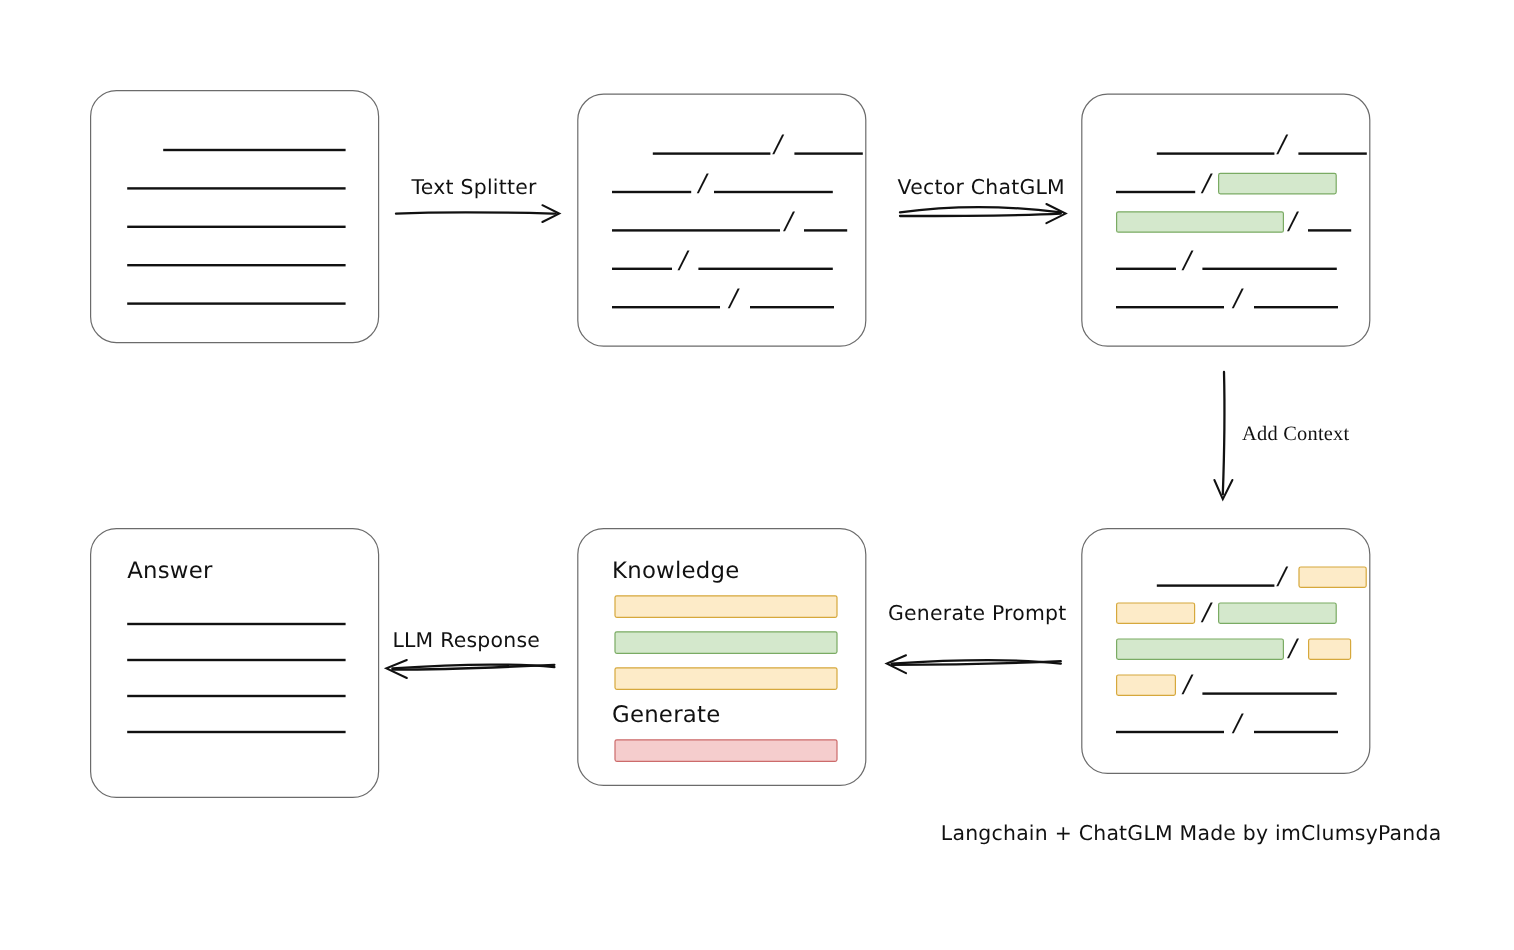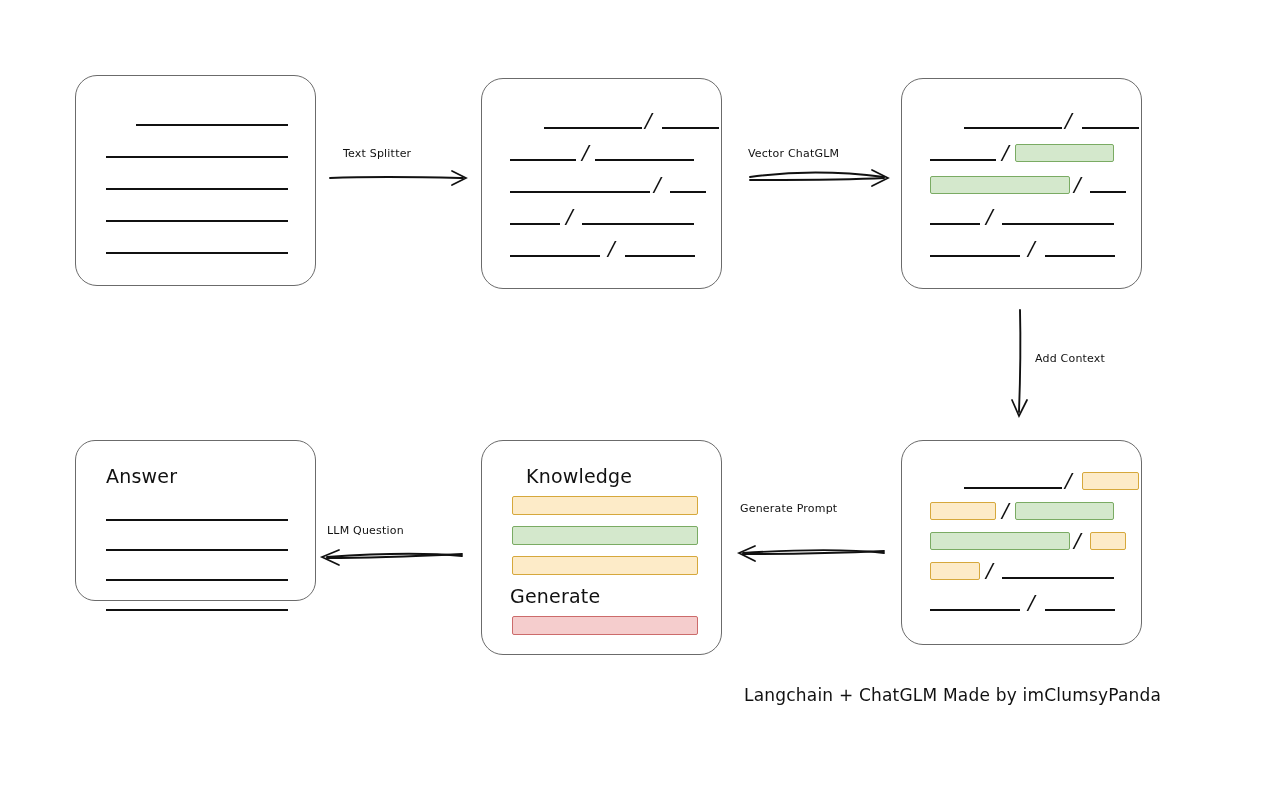--- a/index.html
+++ b/index.html
@@ -49,21 +49,21 @@
   }
   .chip {
     position: absolute;
     box-sizing: border-box;
     border-width: 1.4px;
     border-style: solid;
     border-radius: 2px;
   }
   .arrow-label {
     position: absolute;
-    font-size: 11px;
+    font-size: 17px;
     color: #111111;
     white-space: nowrap;
     letter-spacing: 0.2px;
   }
   .caption {
     position: absolute;
     font-size: 17px;
     color: #111111;
     white-space: nowrap;
     letter-spacing: 0.2px;
@@ -165,39 +165,39 @@
         <div class="slash" style="left: 172px; top: 89px;">/</div>
         <div class="chip" style="left: 188px; top: 91px; width: 36px; height: 18px; background: rgb(253, 235, 200); border-color: rgb(214, 168, 60);"></div>
         <div class="chip" style="left: 28px; top: 121px; width: 50px; height: 18px; background: rgb(253, 235, 200); border-color: rgb(214, 168, 60);"></div>
         <div class="slash" style="left: 84px; top: 119px;">/</div>
         <div class="rule" style="left: 100px; top: 136px; width: 112px;"></div>
         <div class="rule" style="left: 28px; top: 168px; width: 90px;"></div>
         <div class="slash" style="left: 126px; top: 151px;">/</div>
         <div class="rule" style="left: 143px; top: 168px; width: 70px;"></div>
       </div>
       <div class="box" style="left: 481px; top: 440px; width: 241px; height: 215px;">
-        <div class="box-title" style="left: 44px; top: 24px; text-align: right;">Knowledge</div>
+        <div class="box-title" style="left: 28px; top: 24px; text-align: right;">Knowledge</div>
         <div class="box-title" style="left: 28px; top: 144px;">Generate</div>
         <div class="chip" style="left: 30px; top: 55px; width: 186px; height: 19px; background: rgb(253, 235, 200); border-color: rgb(214, 168, 60);"></div>
         <div class="chip" style="left: 30px; top: 85px; width: 186px; height: 19px; background: rgb(212, 232, 204); border-color: rgb(122, 171, 99);"></div>
         <div class="chip" style="left: 30px; top: 115px; width: 186px; height: 19px; background: rgb(253, 235, 200); border-color: rgb(214, 168, 60);"></div>
         <div class="chip" style="left: 30px; top: 175px; width: 186px; height: 19px; background: rgb(245, 205, 205); border-color: rgb(204, 107, 107);"></div>
       </div>
-      <div class="box" style="left: 75px; top: 440px; width: 241px; height: 161px; border-radius: 20px;">
+      <div class="box" style="left: 75px; top: 440px; width: 241px; height: 225px;">
         <div class="box-title" style="left: 30px; top: 24px;">Answer</div>
         <div class="rule" style="left: 30px; top: 78px; width: 182px;"></div>
         <div class="rule" style="left: 30px; top: 108px; width: 182px;"></div>
         <div class="rule" style="left: 30px; top: 138px; width: 182px;"></div>
         <div class="rule" style="left: 30px; top: 168px; width: 182px;"></div>
       </div>
     </div>
 
   <div id="edge-labels-root">
       <div class="arrow-label" style="left: 343px; top: 147px;">Text Splitter</div>
       <div class="arrow-label" style="left: 748px; top: 147px;">Vector ChatGLM</div>
-      <div class="arrow-label" style="left: 1035px; top: 352px;">Add Context</div>
+      <div class="arrow-label" style="left: 1035px; top: 352px; font-family: Liberation Serif, serif;">Add Context</div>
       <div class="arrow-label" style="left: 740px; top: 502px;">Generate Prompt</div>
-      <div class="arrow-label" style="left: 327px; top: 524px;">LLM Question</div>
+      <div class="arrow-label" style="left: 327px; top: 524px;">LLM Response</div>
     </div>
 
-  <div class="caption" style="left:744px; top:685px;">Langchain + ChatGLM Made by imClumsyPanda</div>
+  <div class="caption" style="left:784px; top:685px;">Langchain + ChatGLM Made by imClumsyPanda</div>
 
 </div>
 
 </body></html>

